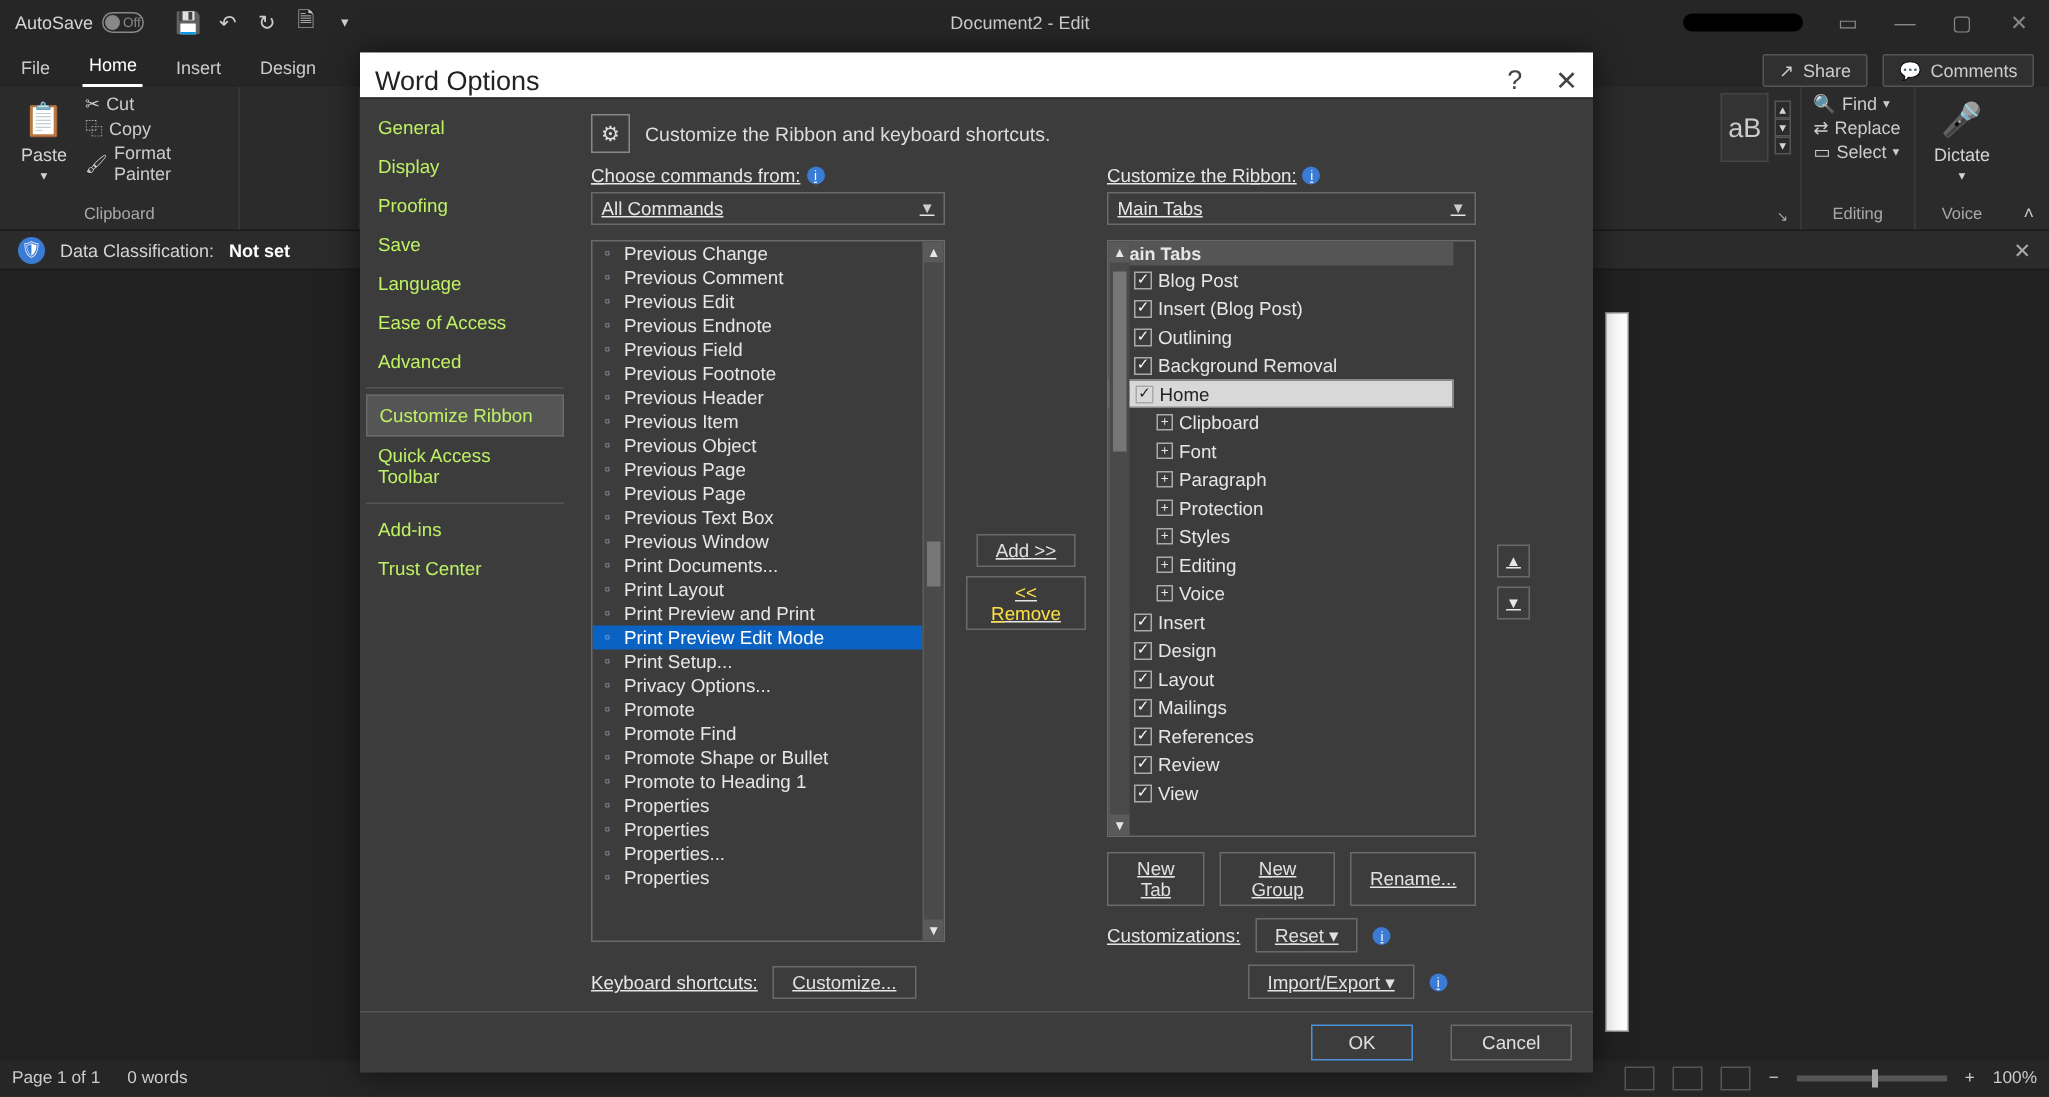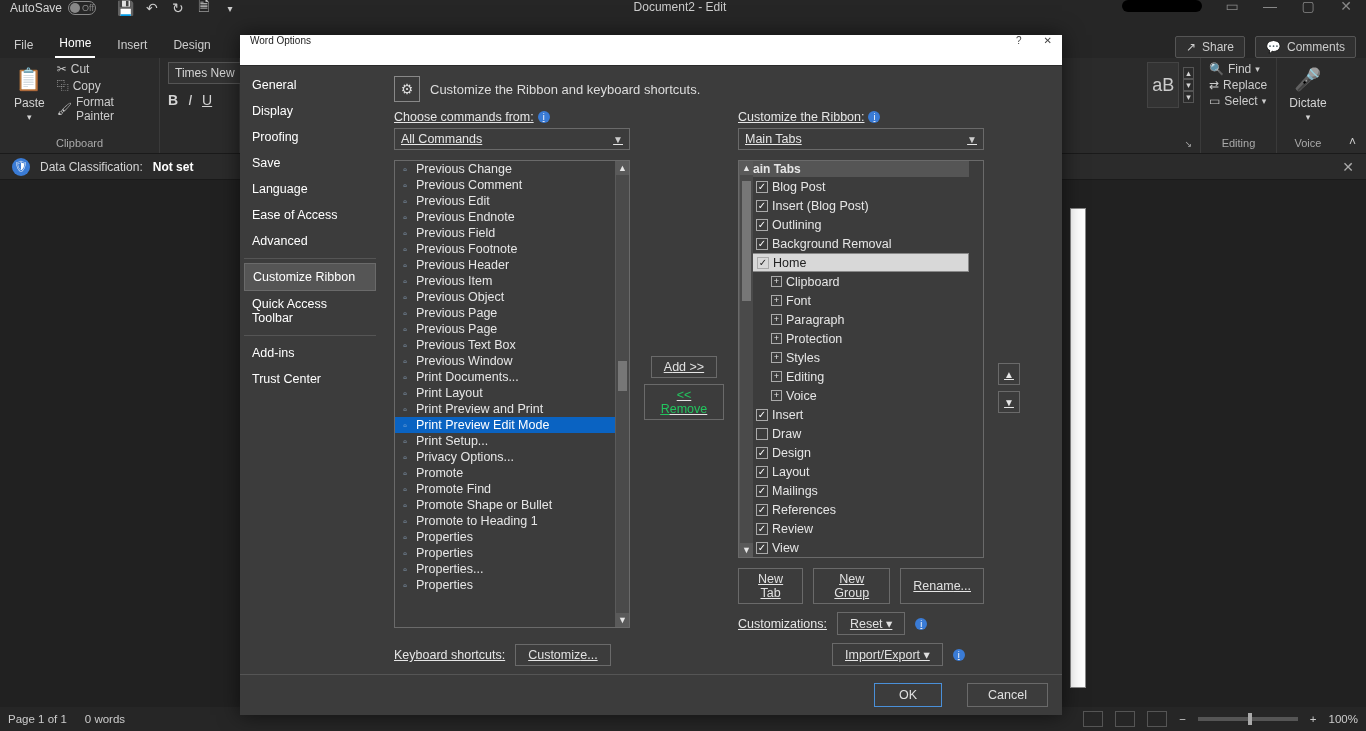--- a/index.html
+++ b/index.html
@@ -1,19 +1,19 @@
 <!DOCTYPE html>
 <html><head>
 <meta charset="utf-8">
 <style>
   * { box-sizing: border-box; margin: 0; padding: 0; font-family: "Segoe UI", sans-serif; }
   body { background: #1e1e1e; color: #d4d4d4; width: 1366px; height: 731px; overflow: hidden; font-size: 12px; user-select: none; }
 
   
-  .titlebar { height: 30px; background: #262626; display: flex; align-items: flex-start; padding: 0 4px; }
+  .titlebar { height: 30px; background: #262626; display: flex; align-items: center; padding: 0 4px; }
   .titlebar .left { display: flex; align-items: center; gap: 8px; }
   .autosave { display: flex; align-items: center; gap: 6px; margin-left: 6px; margin-right: 6px; }
   .toggle { width: 28px; height: 14px; border: 1px solid #888; border-radius: 7px; position: relative; }
   .toggle::after { content: ""; position: absolute; width: 10px; height: 10px; background: #888; border-radius: 50%; left: 1px; top: 1px; }
   .qat { display: flex; align-items: center; gap: 10px; margin-left: 10px; }
   .qat-icon { width: 16px; height: 16px; display: flex; align-items: center; justify-content: center; color: #ccc; font-size: 14px; }
   .title-center { flex: 1; text-align: center; color: #ccc; font-size: 12px; }
   .title-right { display: flex; align-items: center; gap: 22px; margin-right: 8px; }
   .wicon { width: 16px; height: 12px; color: #888; font-size: 14px; display:flex; align-items:center; justify-content:center;}
   .scribble { width: 80px; height: 12px; background: #000; border-radius: 6px; }
@@ -52,25 +52,25 @@
 
   
   .statusbar { position: absolute; bottom: 0; left: 0; right: 0; height: 24px; background: #262626; display: flex; align-items: center; padding: 0 8px; gap: 18px; color: #ccc; font-size: 11.5px; }
   .statusbar .right { margin-left: auto; display: flex; align-items: center; gap: 12px; }
   .view-btn { width: 20px; height: 16px; border: 1px solid #555; }
   .slider { width: 100px; height: 4px; background: #555; position: relative; }
   .slider::after { content:""; position:absolute; left: 50%; top:-4px; width:4px; height:12px; background:#aaa;}
 
   
   .dialog { position: absolute; left: 240px; top: 35px; width: 822px; height: 680px; background: #3c3c3c; color: #e6e6e6; box-shadow: 0 0 20px rgba(0,0,0,0.6); display:flex; flex-direction:column; z-index: 50; }
-  .dlg-title { height: 30px; background: #fff; color: #222; display: flex; align-items: flex-start; padding: 0 10px; font-size: 10px; }
+  .dlg-title { height: 30px; background: #fff; color: #222; display: flex; align-items: flex-end; padding: 0 10px; font-size: 18px; }
   .dlg-title .right { margin-left: auto; display: flex; gap: 22px; color: #444; }
   .dlg-body { flex: 1; display: flex; background: #3c3c3c; border-top:1px solid #2a2a2a;}
   .dlg-sidebar { width: 140px; background: #3c3c3c; display:flex; flex-direction: column; padding: 6px 4px; gap:0; }
-  .sb-item { padding: 6px 8px; font-size: 12.5px; color: #ffffff; border-radius:0; }
+  .sb-item { padding: 6px 8px; font-size: 12.5px; color: #bef264; border-radius:0; }
   .sb-item.sel { background: #555; border: 1px solid #6a6a6a; }
   .sb-sep { height: 1px; background: #555; margin: 4px 0; }
   .dlg-main { flex: 1; display:flex; flex-direction:column; padding: 10px 14px 8px; gap: 8px; position:relative;}
   .hdr { display: flex; align-items: center; gap: 10px; color: #ddd; font-size: 13px; }
   .hdr .ic { width: 26px; height: 26px; border:1px solid #888; display:flex; align-items:center; justify-content:center; font-size:14px;}
   .cols { display: flex; gap: 14px; flex:1; min-height:0;}
   .col { display:flex; flex-direction:column; gap:4px;text-decoration:underline; }
   .col.left { width: 236px; }
   .col.mid { width: 80px; align-items:center; justify-content:center; gap: 6px;}
   .col.right { width: 246px; }
@@ -91,21 +91,21 @@
   .cmd .ci { width: 14px; height: 14px; display:inline-flex; align-items:center; justify-content:center; font-size:10px; color:#9fbfe0;}
   .tree { position:absolute; inset:0 14px 0 0; }
   .tree-hdr { background: #555; font-weight: 600; padding: 1px 4px; }
   .tnode { display:flex; align-items:center; gap:4px; height: 19px; padding: 0 2px; font-size: 12.5px;}
   .tnode.sel { background: #d8d8d8; color:#222; border:1px solid #888; height:19px;}
   .exp { width: 11px; height:11px; border:1px solid #aaa; display:flex; align-items:center; justify-content:center; font-size:9px; line-height:9px;}
   .chk { width: 12px; height:12px; border:1px solid #aaa; display:flex; align-items:center; justify-content:center; font-size:10px; line-height:10px;}
   .chk.on::after { content:"✓"; color:#fff; font-size:10px;}
   .tnode.sel .chk.on::after { color:#222; }
   .btn { border: 1px solid #6a6a6a; background:#3c3c3c; padding: 3px 12px; font-size:12.5px; color:#e0e0e0;}
-  .btn.disabled { color: #22c55e; }
+  .btn.disabled { color: #fde047; }
   .sq { width: 22px; height:22px; border:1px solid #6a6a6a; background:#3c3c3c; display:flex; align-items:center; justify-content:center; font-size:10px;}
   .row-btns { display:flex; gap: 10px; margin-top: 6px;}
   .cust-row { display:flex; align-items:center; gap:10px; margin-top: 4px; font-size:12.5px;}
   .footer { display:flex; gap: 25px; justify-content:flex-end; padding: 8px 14px; border-top:1px solid #555;}
   .btn.primary { border: 1px solid #4a90d9; background:#3c3c3c; padding: 4px 24px; }
   .underline-char { text-decoration: underline; }
 </style>
 </head>
 <body>
 
@@ -171,30 +171,20 @@
         <div class="mini">
             <span>🖌</span>
             <span>Format Painter</span>
           </div>
       </div>
     </div>
     <div class="group-label">Clipboard</div>
   </div>
 
   <div class="group" style="width:80px;">
-    <div class="group-body v">
-      <div class="font-box">
-          <span>Times New</span>
-        </div>
-      <div class="fmt-row">
-        <b>B</b>
-        <i>I</i>
-        <u>U</u>
-      </div>
-    </div>
     <div class="group-label"></div>
   </div>
 
   <div style="flex:1"></div>
 
   <div class="group" style="width:60px;">
     <div class="group-body" style="justify-content:center;">
       <div class="style-gallery">
         <div class="style-box">aB</div>
         <div class="v" style="gap:0;">
@@ -507,25 +497,20 @@
                     <span class="exp">+</span>
                     <span>Voice</span>
                   </div>
                   <div class="tnode ">
                     <span class="exp">+</span>
                     <span class="chk on"></span>
                     <span>Insert</span>
                   </div>
                   <div class="tnode ">
                     <span class="exp">+</span>
-                    <span class="chk"></span>
-                    <span>Draw</span>
-                  </div>
-                  <div class="tnode ">
-                    <span class="exp">+</span>
                     <span class="chk on"></span>
                     <span>Design</span>
                   </div>
                   <div class="tnode ">
                     <span class="exp">+</span>
                     <span class="chk on"></span>
                     <span>Layout</span>
                   </div>
                   <div class="tnode ">
                     <span class="exp">+</span>

